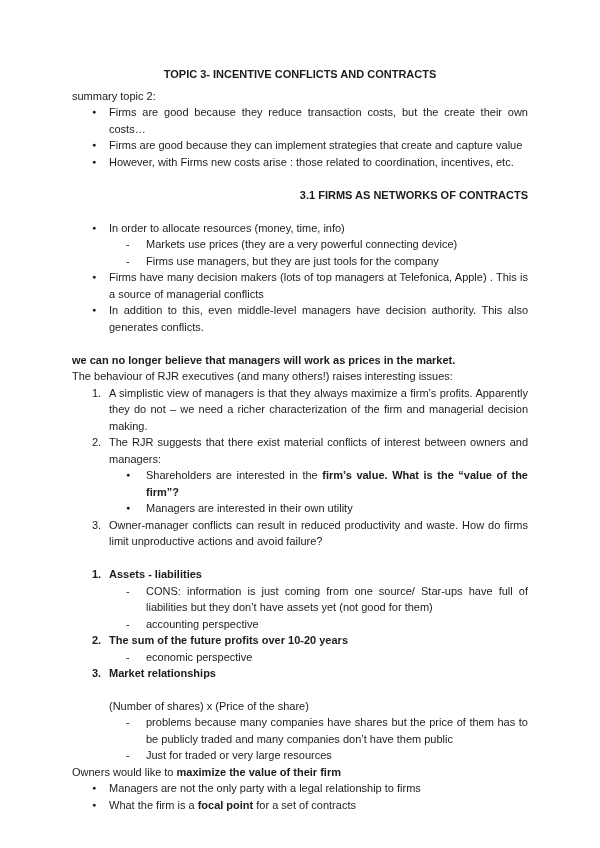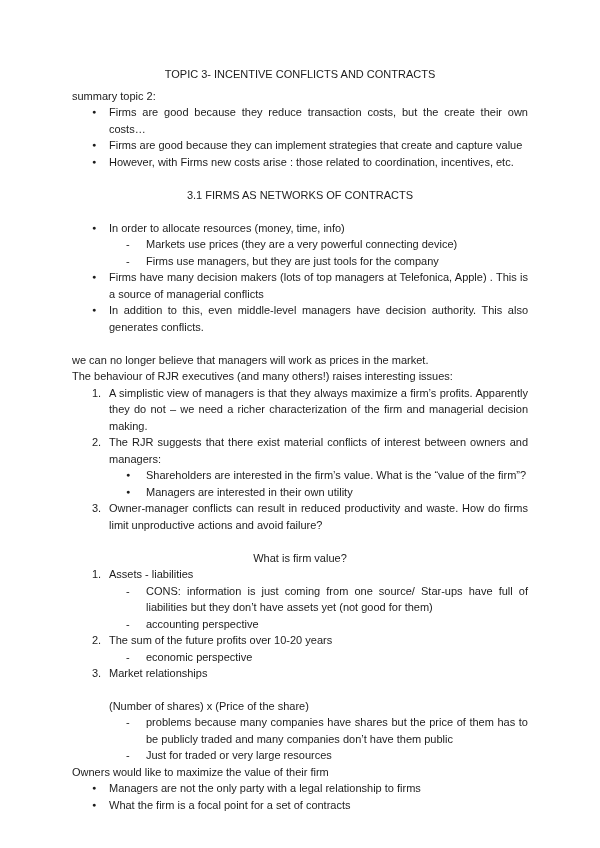--- a/index.html
+++ b/index.html
@@ -26,22 +26,22 @@
     line-height: 16.5px;
     color: #1c1c1c;
     -webkit-font-smoothing: antialiased;
   }
   .block { position: relative; text-align: justify; }
   .block.title {
     text-align: center;
     font-weight: 700;
     margin-bottom: 5px;
   }
-  .block.heading { font-weight: 700; text-align: center; }
-  .b { font-weight: 400; }
+  .block.heading { font-weight: 700; text-align: right; }
+  .b { font-weight: 700; }
   .block.li.lvl1 { padding-left: 37px; }
   .block.li.lvl2 { padding-left: 74px; }
   .block.indent1 { padding-left: 37px; margin-top: 16px; }
   .marker { position: absolute; top: 0; }
   .lvl1 > .marker { left: 20px; }
   .lvl2 > .marker { left: 54px; }
   .marker.dot { font-size: 7px; }
   .block.spacer.line { height: 16.5px; }
 </style>
 </head>
@@ -64,21 +64,20 @@
       <div class="block li lvl1"><span class="marker dot">●</span><span>In addition to this, even middle-level managers have decision authority. This also generates conflicts.</span></div>
       <div class="block spacer line"></div>
       <div class="block para"><span class="b">we can no longer believe that managers will work as prices in the market.</span></div>
       <div class="block para"><span>The behaviour of RJR executives (and many others!) raises interesting issues:</span></div>
       <div class="block li lvl1"><span class="marker">1.</span><span>A simplistic view of managers is that they always maximize a firm’s profits. Apparently they do not – we need a richer characterization of the firm and managerial decision making.</span></div>
       <div class="block li lvl1"><span class="marker">2.</span><span>The RJR suggests that there exist material conflicts of interest between owners and managers:</span></div>
       <div class="block li lvl2"><span class="marker dot">●</span><span>Shareholders are interested in the </span><span class="b">firm’s value. What is the “value of the firm”?</span></div>
       <div class="block li lvl2"><span class="marker dot">●</span><span>Managers are interested in their own utility</span></div>
       <div class="block li lvl1"><span class="marker">3.</span><span>Owner-manager conflicts can result in reduced productivity and waste. How do firms limit unproductive actions and avoid failure?</span></div>
       <div class="block spacer line"></div>
-      <div class="block heading"><span class="b">What is firm value?</span></div>
       <div class="block li lvl1"><span class="marker b">1.</span><span class="b">Assets - liabilities</span></div>
       <div class="block li lvl2"><span class="marker">-</span><span>CONS: information is just coming from one source/ Star-ups have full of liabilities but they don’t have assets yet (not good for them)</span></div>
       <div class="block li lvl2"><span class="marker">-</span><span>accounting perspective</span></div>
       <div class="block li lvl1"><span class="marker b">2.</span><span class="b">The sum of the future profits over 10-20 years</span></div>
       <div class="block li lvl2"><span class="marker">-</span><span>economic perspective</span></div>
       <div class="block li lvl1"><span class="marker b">3.</span><span class="b">Market relationships</span></div>
       <div class="block indent1"><span>(Number of shares) x (Price of the share)</span></div>
       <div class="block li lvl2"><span class="marker">-</span><span>problems because many companies have shares but the price of them has to be publicly traded and many companies don’t have them public</span></div>
       <div class="block li lvl2"><span class="marker">-</span><span>Just for traded or very large resources</span></div>
       <div class="block para"><span>Owners would like to </span><span class="b">maximize the value of their firm</span></div>

